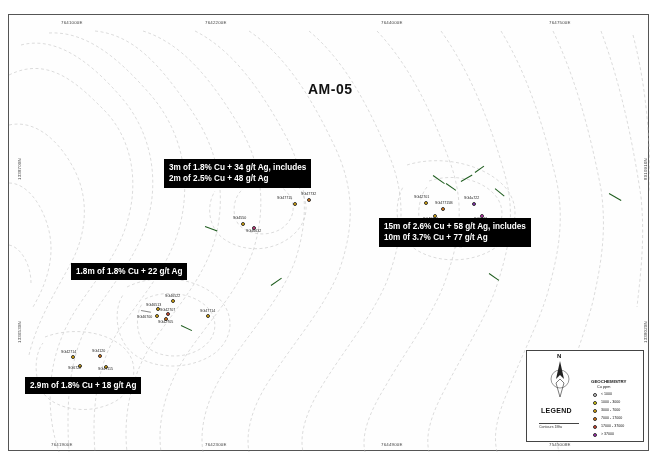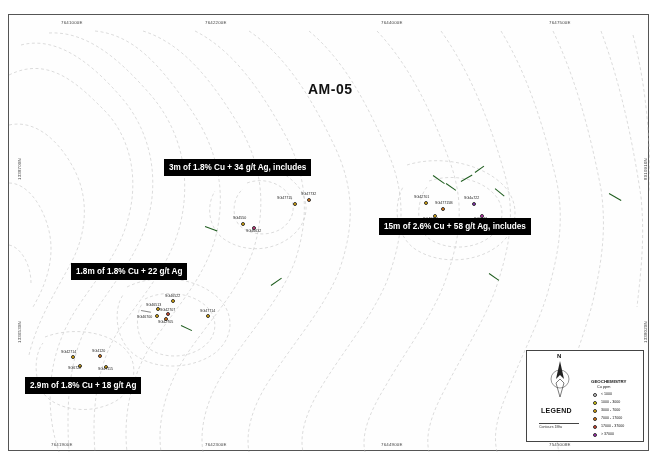--- a/index.html
+++ b/index.html
@@ -271,24 +271,26 @@
     <div class="hole-label" style="left:83px; top:334px;">SG4120</div>
 
     <div class="hole" style="left:69px; top:349px; background:#f2b705;"></div>
     <div class="hole-label" style="left:59px; top:351px;">SG6722</div>
 
     <div class="hole" style="left:95px; top:350px; background:#f2b705;"></div>
     <div class="hole-label" style="left:89px; top:352px;">SG47115</div>
 
     <div class="callout" style="left:135px; top:144px;margin-left:20px;">
       <div>3m of 1.8% Cu + 34 g/t Ag, includes</div>
+      <div>2m of 2.5% Cu + 48 g/t Ag</div>
     </div>
 
     <div class="callout" style="left:370px; top:203px;">
       <div>15m of 2.6% Cu + 58 g/t Ag, includes</div>
+      <div>10m 0f 3.7% Cu + 77 g/t Ag</div>
     </div>
 
     <div class="callout" style="left:62px; top:248px;">
       <div>1.8m of 1.8% Cu + 22 g/t Ag</div>
     </div>
 
     <div class="callout" style="left:16px; top:362px;">
       <div>2.9m of 1.8% Cu + 18 g/t Ag</div>
     </div>
 

